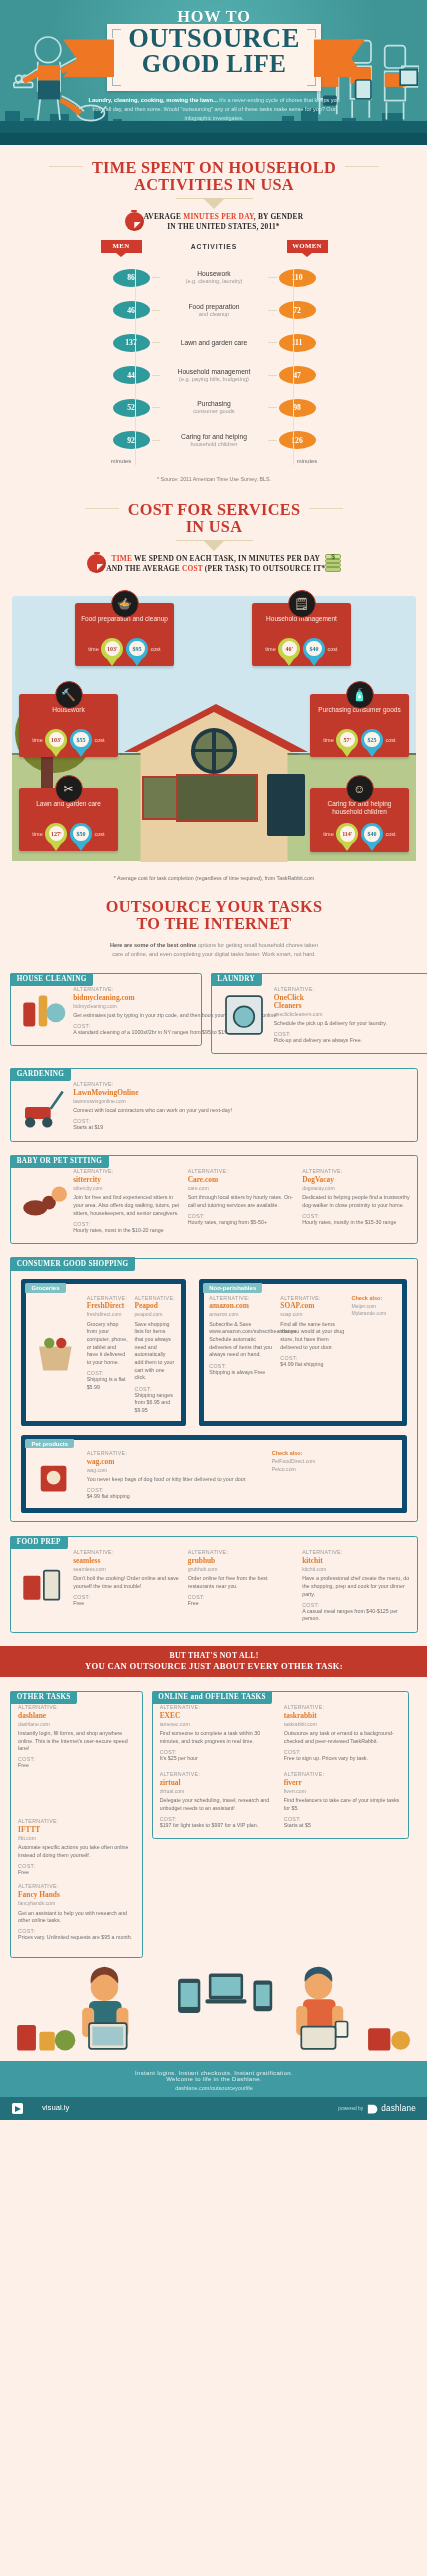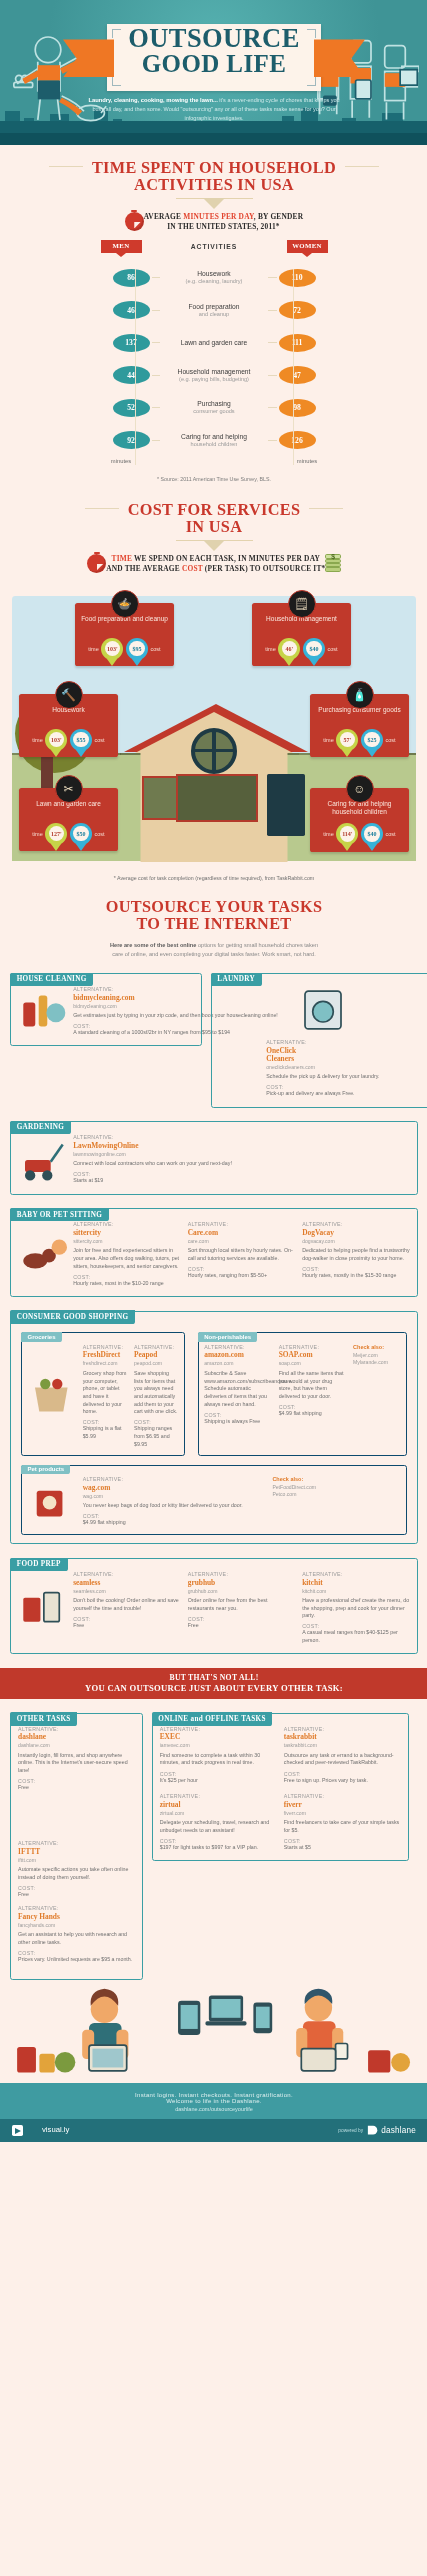--- a/index.html
+++ b/index.html
@@ -281,21 +281,21 @@
     color:#e07b2a;line-height:1.1;word-break:break-word;
   }
   .alt-url{font-size:5.1px;color:#9a9a9a;margin-top:0.9px;}
   .alt-desc{font-size:5.3px;color:#6f6f6f;line-height:1.45;margin-top:3.4px;}
   .cost-lbl{font-size:5.3px;color:#9a9a9a;margin-top:3.4px;letter-spacing:0.3px;}
   .cost-val{font-size:5.3px;color:#6f6f6f;line-height:1.45;}
   .checkalso{font-size:5.1px;color:#9a9a9a;line-height:1.45;}
   .checkalso b{color:#e07b2a;display:block;font-size:5.5px;}
 
   .sub-cat{
-    position:relative;margin:8.6px 3.4px 0;border:1px solid #0c4a6e;border-radius:2.6px;
+    position:relative;margin:8.6px 3.4px 0;border:5px solid #0c4a6e;border-radius:2.6px;
     padding:10.3px 5.1px 6.8px;
   }
   .sub-cat-title{
     position:absolute;left:-1px;top:-1px;background:#7fc0c4;color:#fff;
     font-size:6px;font-weight:bold;padding:1.7px 6px;border-radius:1.7px 0 2.6px 0;
   }
   .two-col{display:flex;gap:6.8px;}
 
   
   .strip{
@@ -346,20 +346,21 @@
 
     <div class="ribbon">
       <div class="tail l"></div>
       <div class="tail r"></div>
       <div class="corner c1"></div>
       <div class="corner c2"></div>
       <div class="corner c3"></div>
       <div class="corner c4"></div>
     </div>
 
+    <div class="hero-howto">HOW TO</div>
     <div class="hero-title">
       <span class="l1">OUTSOURCE</span>
       <span class="l2">GOOD LIFE</span>
     </div>
     <div class="hero-sub">
       <b>Laundry, cleaning, cooking, mowing the lawn...</b>
       <span>it's a never-ending cycle of chores that keeps you busy all day, and then some. Would "outsourcing" any or all of these tasks make sense for you? Our infographic investigates.</span>
     </div>
 
     <div class="fig" style="left:12px;bottom:20.5px;">
@@ -735,21 +736,21 @@
               <div class="svc-cols">
                 <div class="svc">
                   <div class="alt-lbl">ALTERNATIVE:</div>
                   <div class="alt-name">bidmycleaning.com</div>
                   <div class="alt-url">bidmycleaning.com</div>
                   <div class="alt-desc">Get estimates just by typing in your zip code, and then book your housecleaning online!</div>
                   <div class="cost-lbl">COST:</div>
                   <div class="cost-val">A standard cleaning of a 1000sf/2br in NY ranges from $95 to $194</div>
                 </div>
               </div>
-            </div></div><div class="cat half half2" style="width: 224px;"><div class="cat-title">LAUNDRY</div><div class="svc-row" style="font-size:initial;flex-direction:column;">
+            </div></div><div class="cat half half2" style="width: 224px;"><div class="cat-title">LAUNDRY</div><div class="svc-row" style="font-size:initial;">
               <div class="svc-ill">
                 <svg width="50" height="48" viewBox="0 0 58 56">
                   <rect x="8" y="6" width="42" height="44" rx="4" fill="#dfe6e8" stroke="#2f4f57" stroke-width="2"></rect>
                   <circle cx="29" cy="30" r="12" fill="#7fc0c4" stroke="#2f4f57" stroke-width="2"></circle>
                 </svg>
               </div>
               <div class="svc-cols">
                 <div class="svc">
                   <div class="alt-lbl">ALTERNATIVE:</div>
                   <div class="alt-name">OneClick<br>Cleaners</div>

